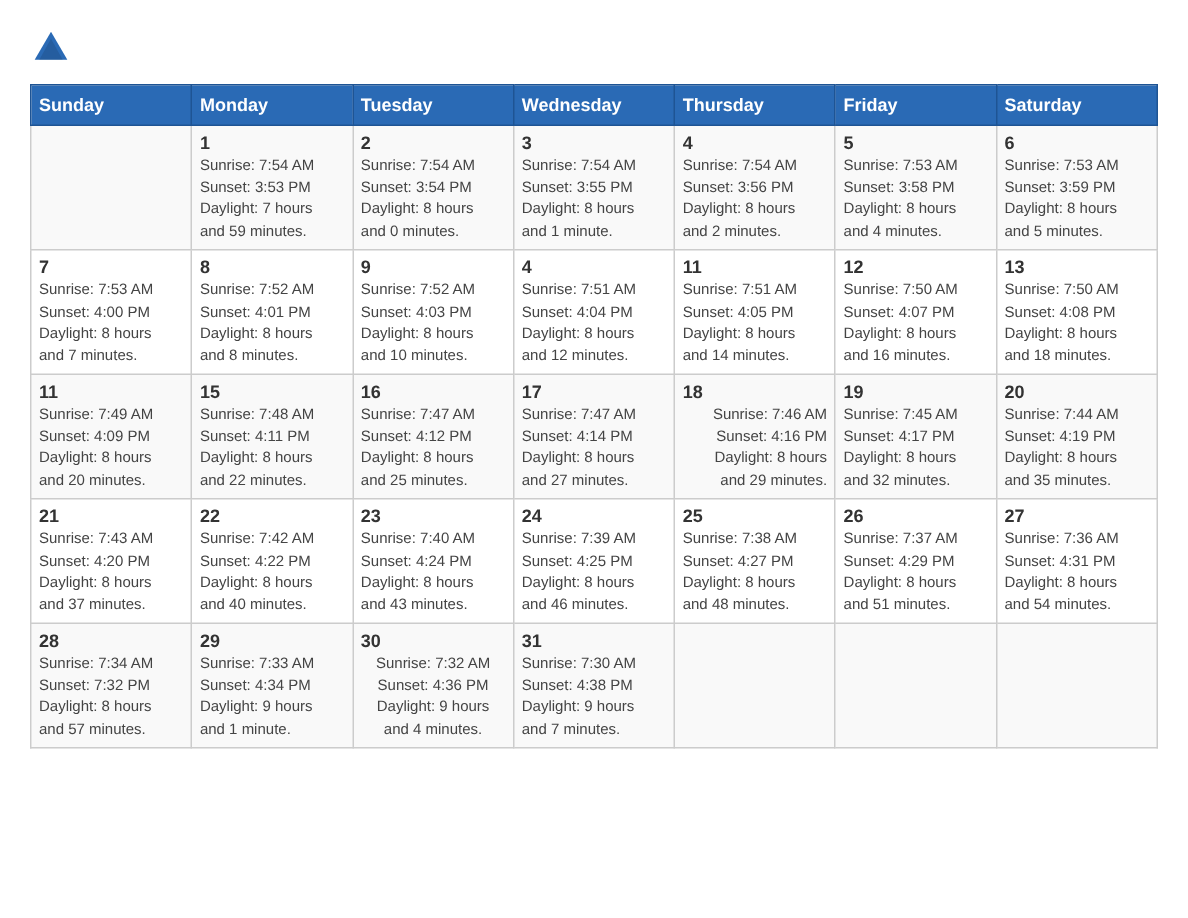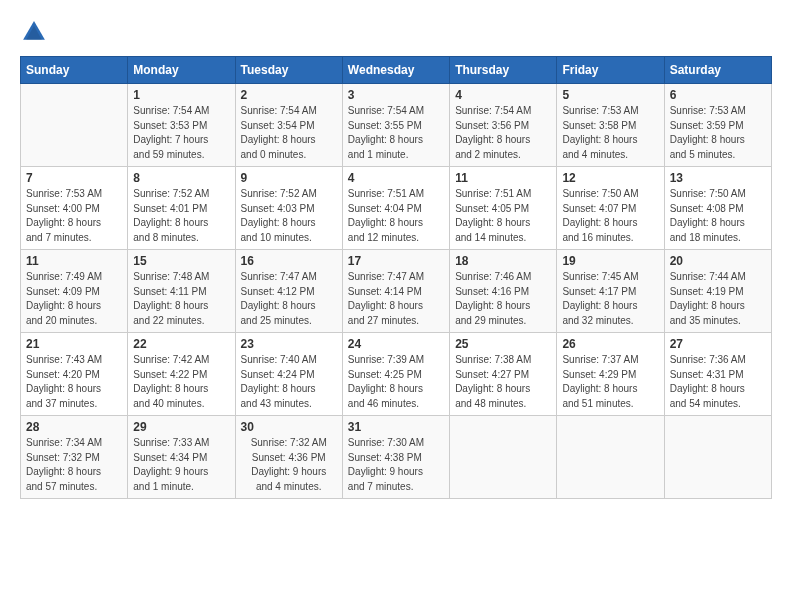--- a/index.html
+++ b/index.html
@@ -248,21 +248,21 @@
           </td>
           <td>
             <span class="day-num">17</span>
             <div class="day-info" style="white-space: pre-line;">Sunrise: 7:47 AM
 Sunset: 4:14 PM
 Daylight: 8 hours
 and 27 minutes.</div>
           </td>
           <td>
             <span class="day-num">18</span>
-            <div class="day-info" style="white-space: pre-line;">Sunrise: 7:46 AM
+            <div class="day-info" style="white-space: pre-line; text-align: right;">Sunrise: 7:46 AM
 Sunset: 4:16 PM
 Daylight: 8 hours
 and 29 minutes.</div>
           </td>
           <td>
             <span class="day-num">19</span>
             <div class="day-info" style="white-space: pre-line;">Sunrise: 7:45 AM
 Sunset: 4:17 PM
 Daylight: 8 hours
 and 32 minutes.</div>

